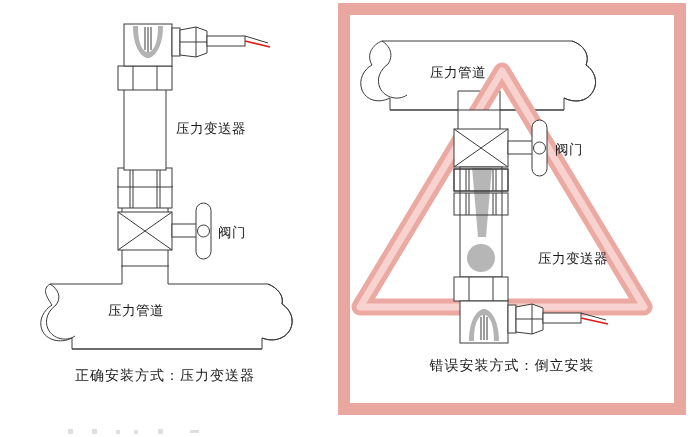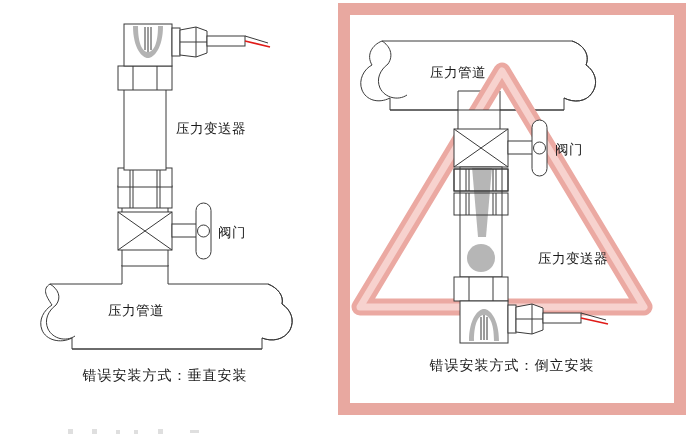--- a/index.html
+++ b/index.html
@@ -113,21 +113,21 @@
       <line class="ln" x1="196" y1="27" x2="196" y2="57"></line>
       <line class="ln" x1="180" y1="42" x2="207" y2="42"></line>
       <rect class="fillw" x="207" y="36" width="38" height="10"></rect>
     </g>
     <line class="red" x1="245" y1="41" x2="270" y2="47"></line>
     <line class="ln" x1="245" y1="36" x2="268" y2="43"></line>
 
     <text class="lbl" x="176" y="133" style="font-size:13.5px;fill:#1a1a1a;font-family:'DejaVu Sans',sans-serif">压力变送器</text>
   </svg>
 
-  <div class="cap" style="left:0;top:367px;width:330px">错误安装方式：垂直安装</div>
+  <div class="cap" style="left:0;top:367px;width:330px">正确安装方式：压力变送器</div>
 
   <svg id="bottom-strip" viewBox="0 0 190 10">
     <g fill="#555">
       <rect x="6" y="5" width="5" height="5"></rect>
       <rect x="30" y="5" width="5" height="5"></rect>
       <rect x="54" y="6" width="4" height="4"></rect>
       <rect x="72" y="6" width="4" height="4"></rect>
       <rect x="96" y="5" width="5" height="5"></rect>
       <rect x="128" y="6" width="9" height="3"></rect>
     </g>

